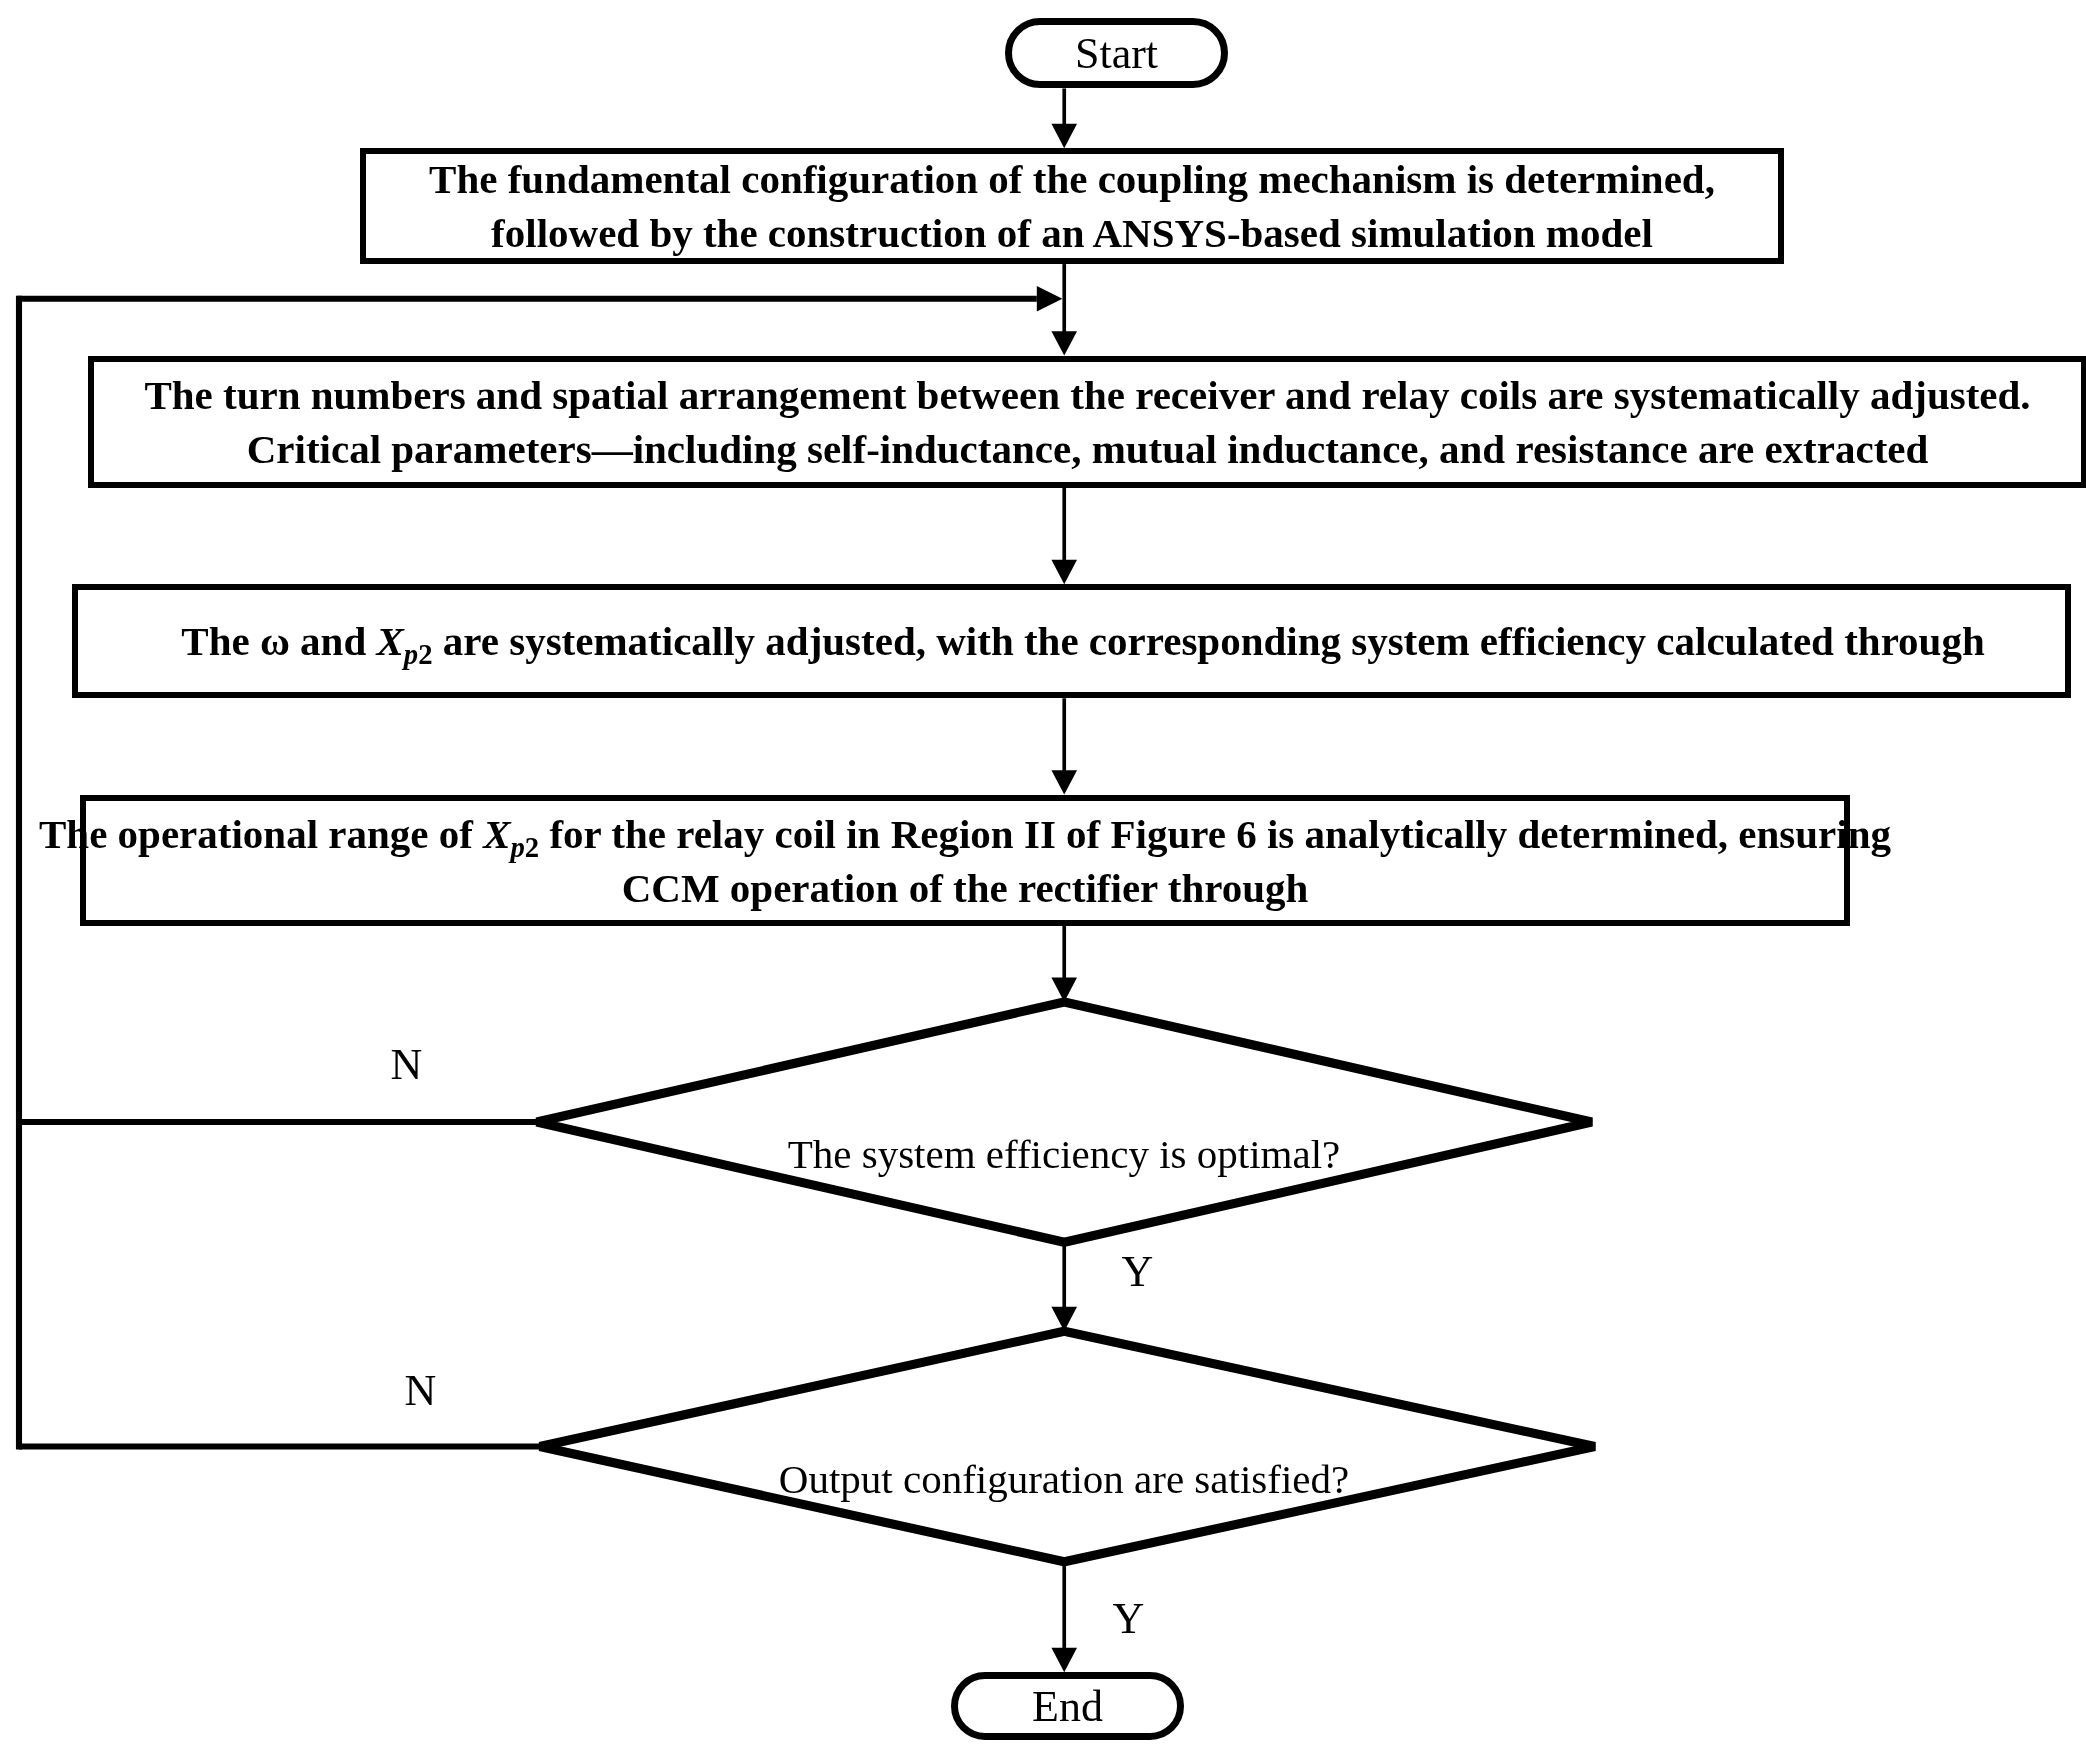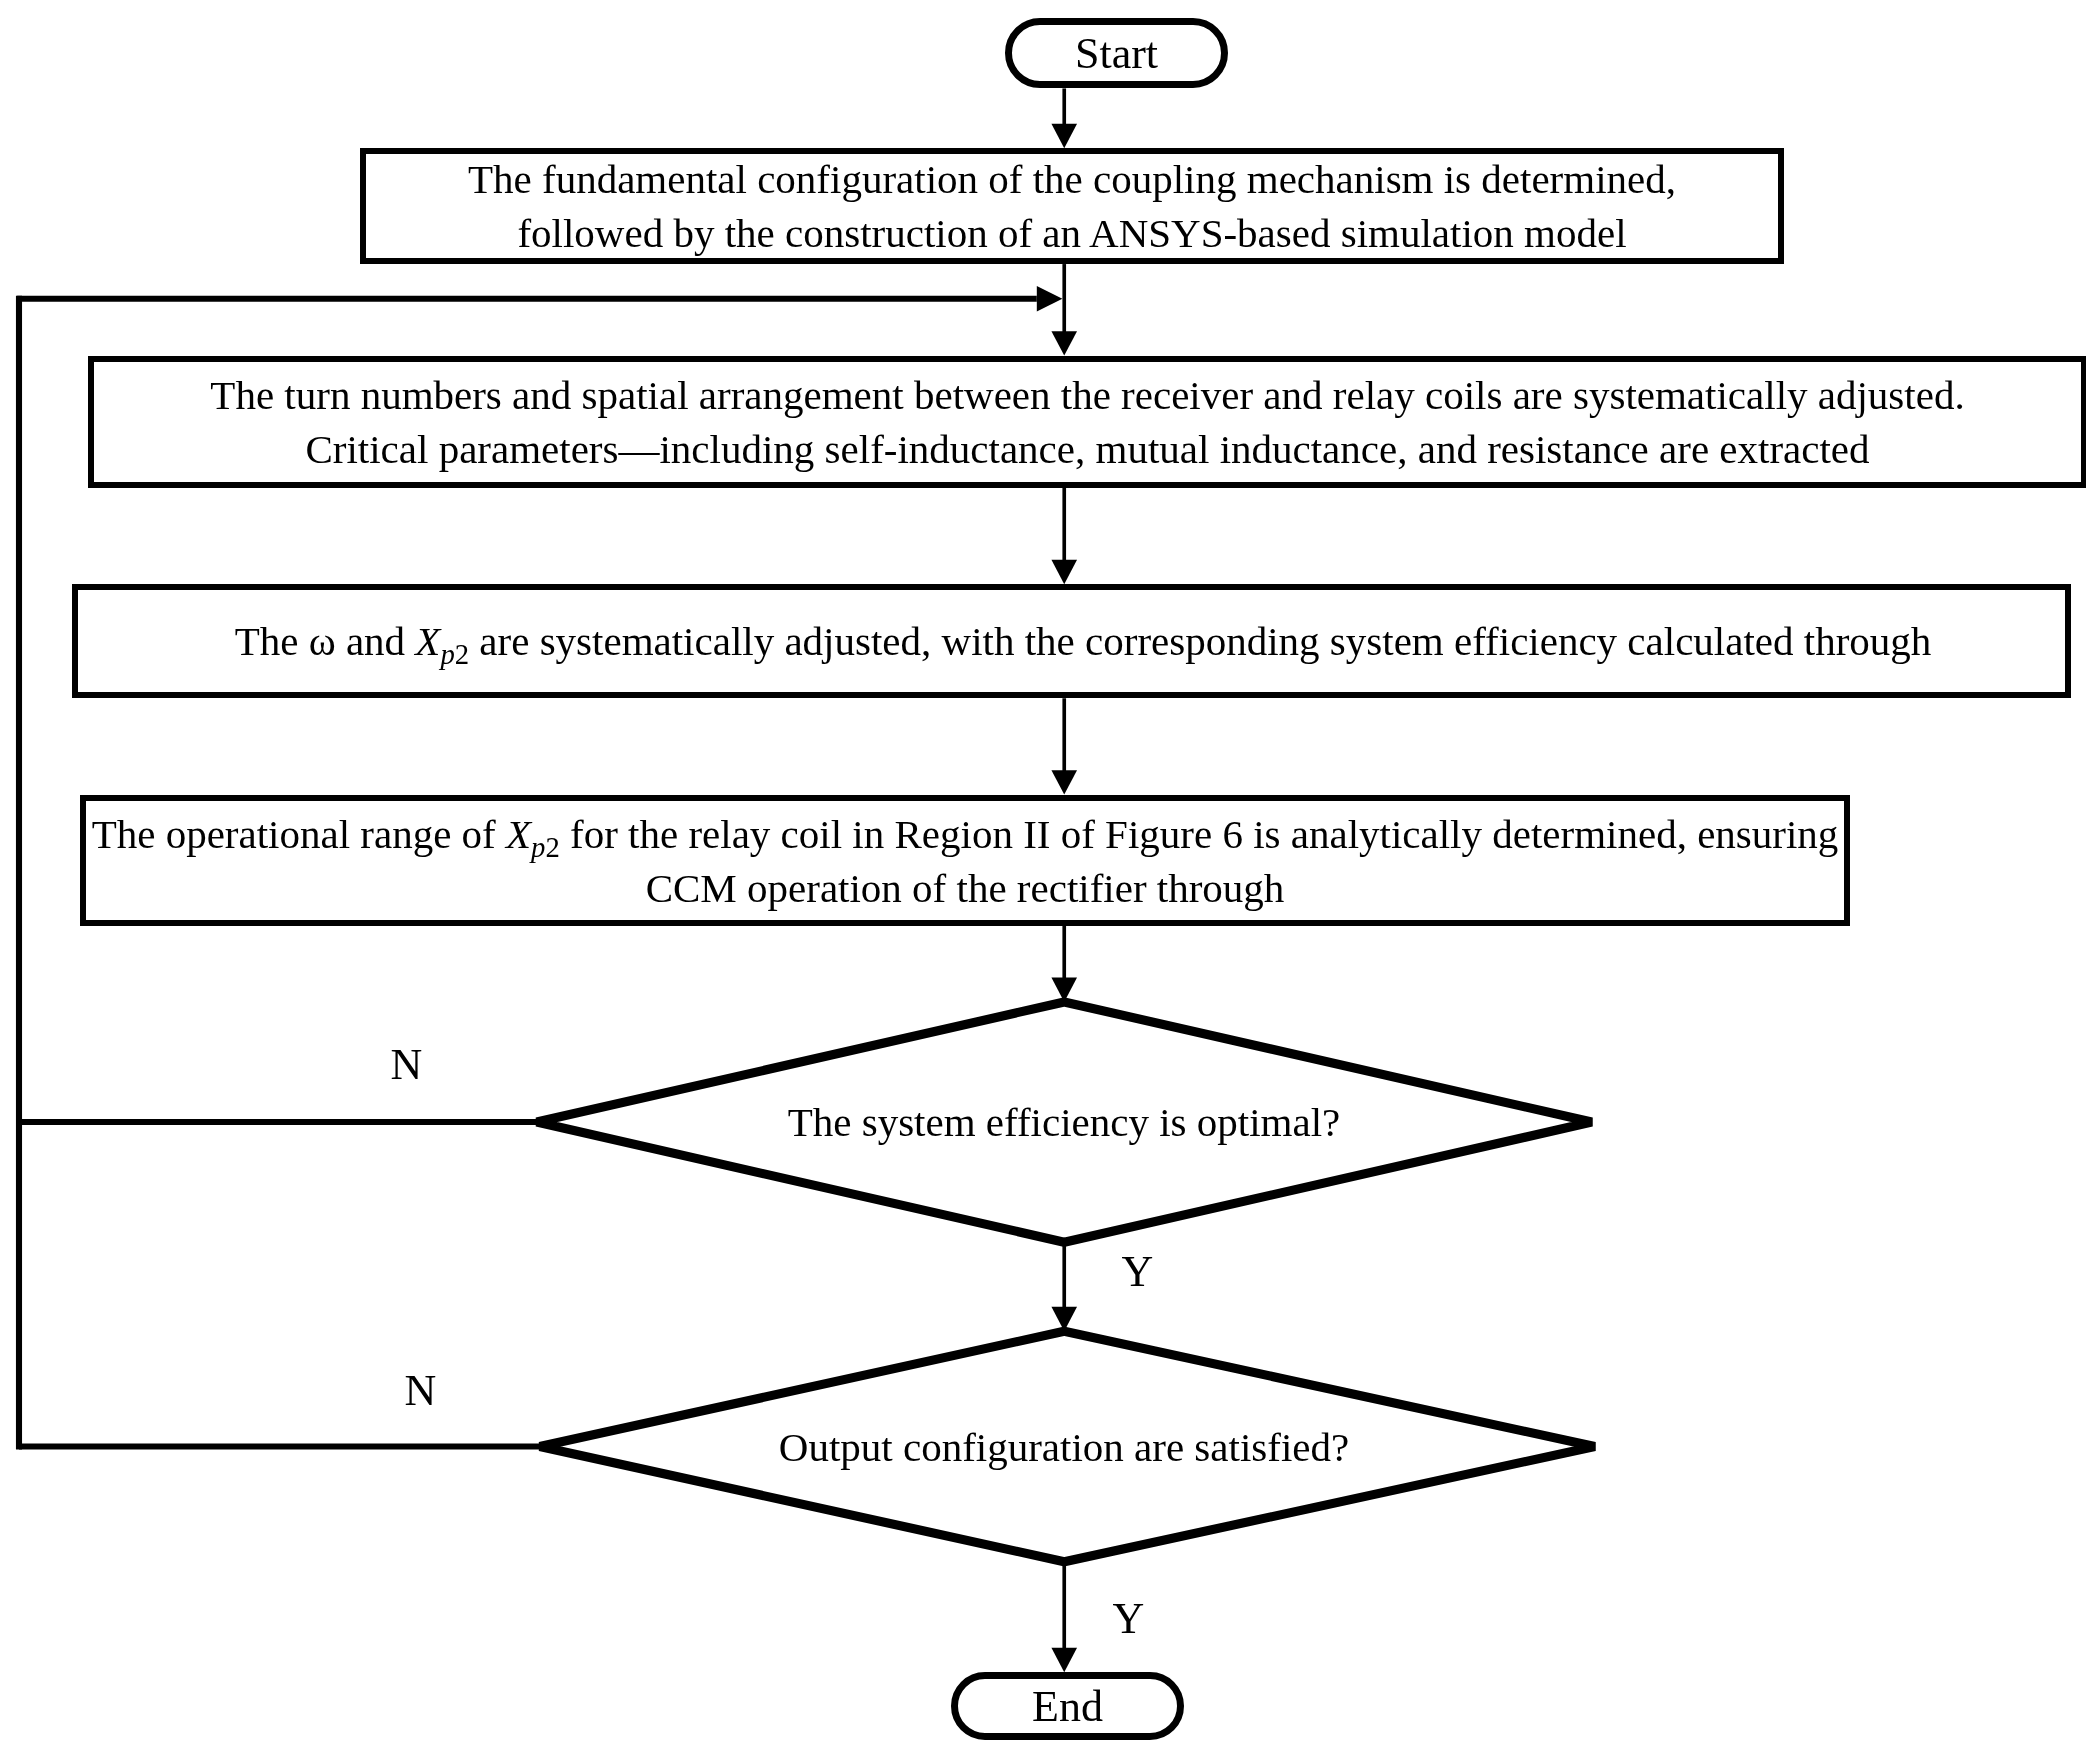--- a/index.html
+++ b/index.html
@@ -36,34 +36,36 @@
   .terminal{
     border:7.3px solid #000000;
     border-radius:39px;
     font-size:44px;
   }
   .process{
     border:6.7px solid #000000;
     flex-direction:column;
     font-size:41px;
     line-height:54px;
+    font-weight:bold;
   }
   .process .line{
     white-space:nowrap;
     text-align:center;
   }
   .dlabel{
     position:absolute;
     display:flex;
     align-items:center;
     justify-content:center;
     font-size:41px;
     text-align:center;
     white-space:nowrap;
     background:transparent;
+    margin-top:32px;
   }
   .branch{
     position:absolute;
     display:flex;
     align-items:center;
     justify-content:center;
     font-size:44px;
     background:transparent;
   }
   .var{font-style:italic;}

